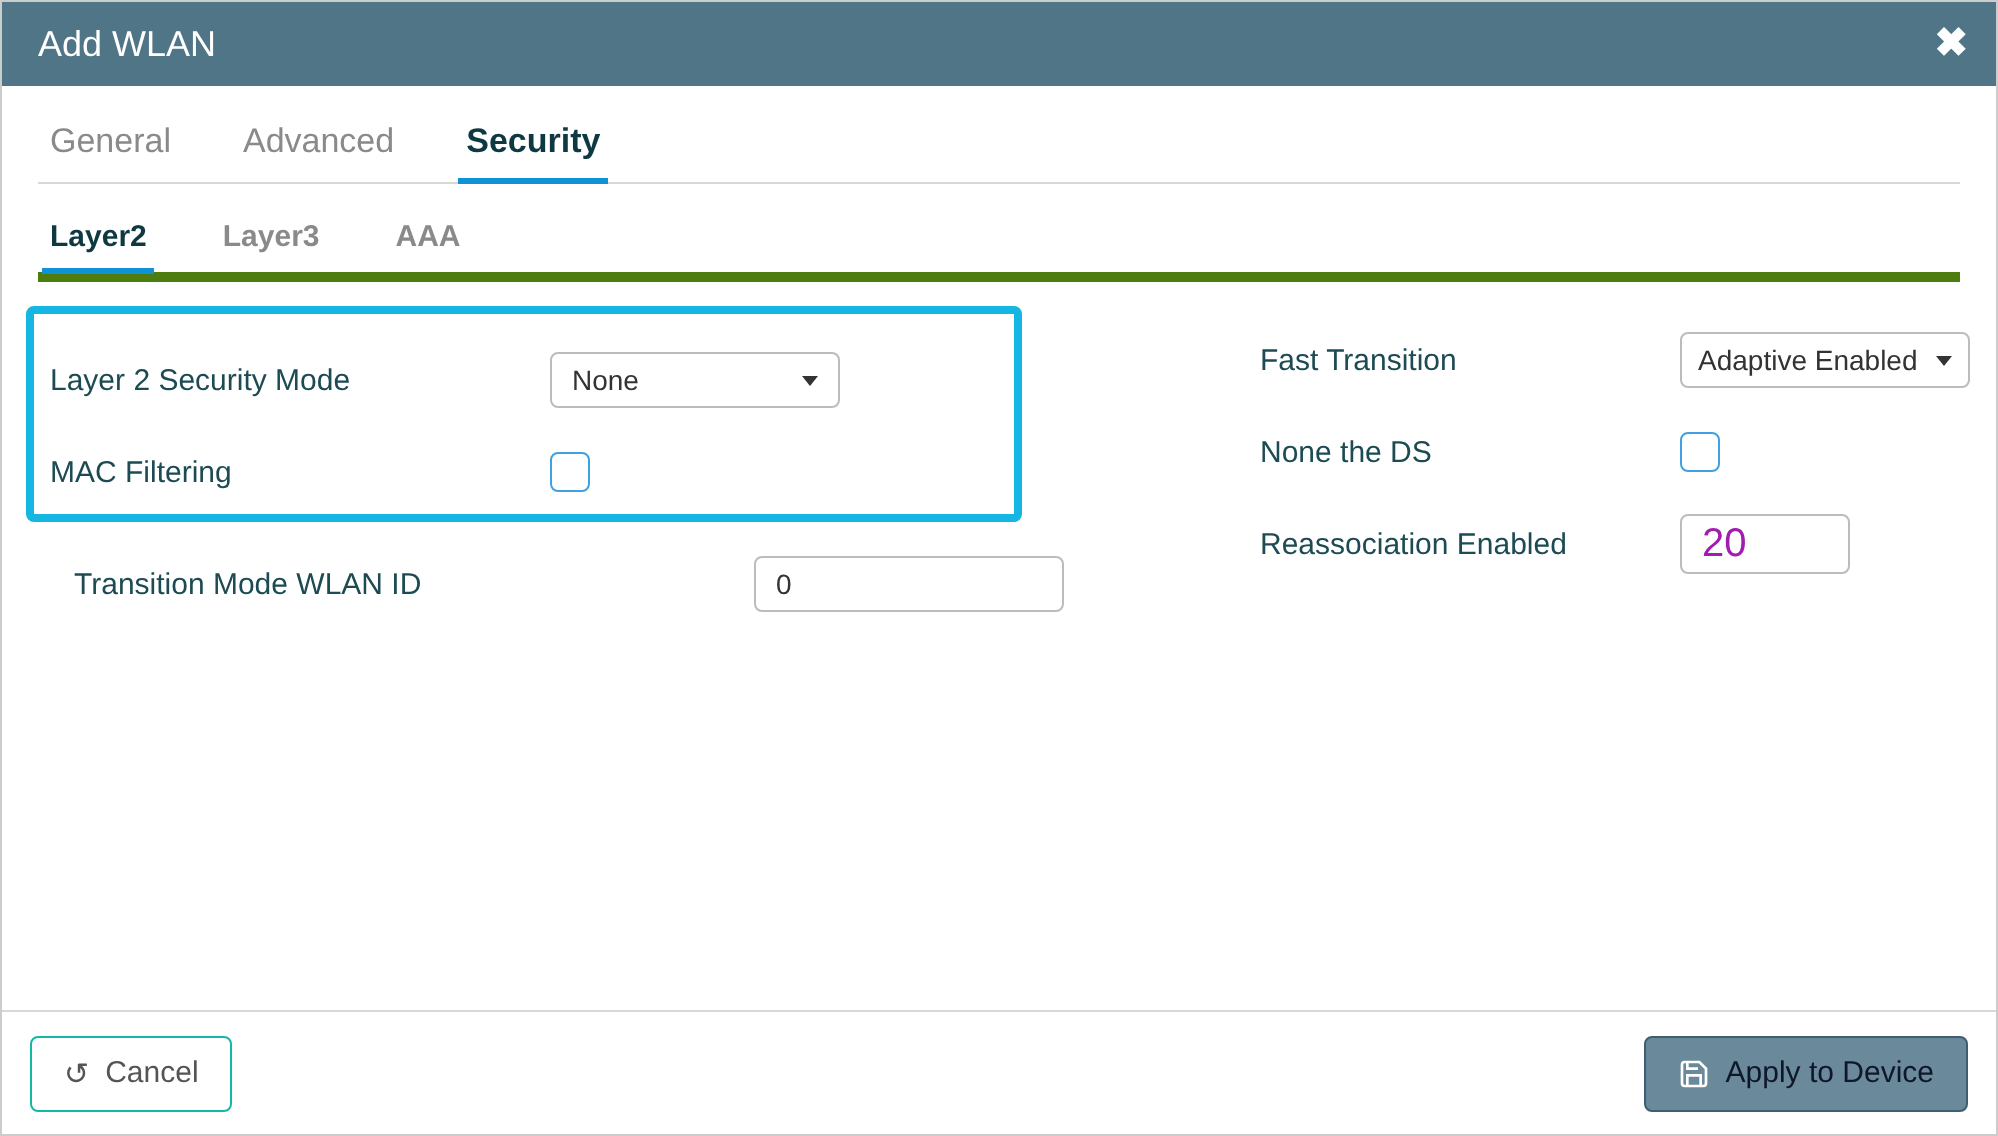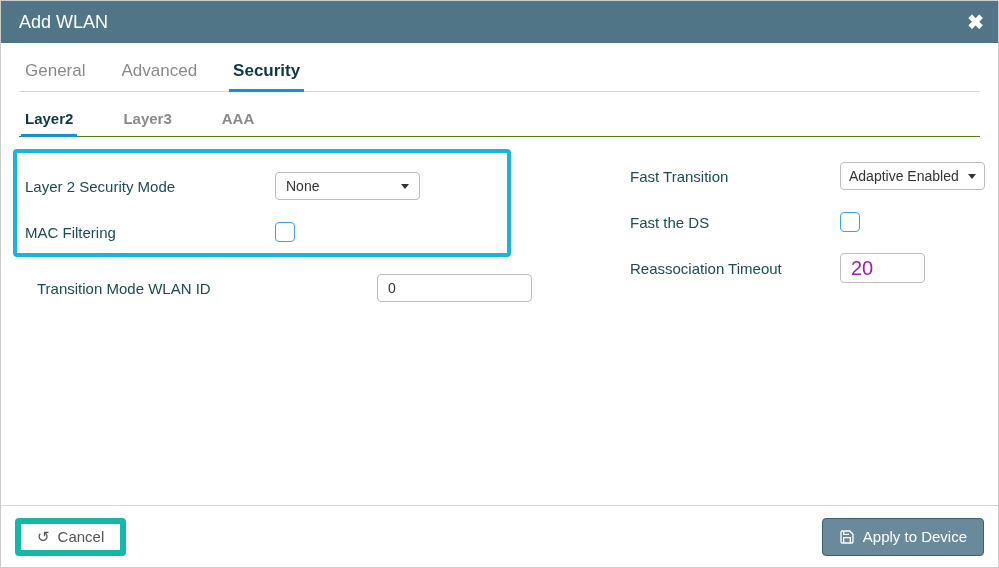--- a/index.html
+++ b/index.html
@@ -64,22 +64,22 @@
   }
   .tab.active::after {
     content: "";
     position: absolute;
     left: 0; right: 0; bottom: -1px;
     height: 3px;
     background: #1292d6;
   }
   .subtabs-row {
     display: flex;
-    gap: 42px;
-    border-bottom: 1px solid #4d7c0f;
+    gap: 30px;
+    border-bottom: 5px solid #4d7c0f;
     margin-top: 10px;
     padding: 2px 2px 0 2px;
   }
   .subtab {
     font-size: 15px;
     color: #8a8a8a;
     padding: 6px 4px 9px 4px;
     cursor: pointer;
     position: relative;
     font-weight: bold;
@@ -201,28 +201,28 @@
     display: inline-flex;
     align-items: center;
     gap: 8px;
     border-radius: 4px;
     font-size: 15px;
     cursor: pointer;
     height: 38px;
     padding: 0 16px;
   }
   .btn-cancel {
-    border: 6px solid #14b8a6;
+    border: 1px solid #14b8a6;
     background: #fff;
     color: #555;
   }
   .btn-apply {
     border: 1px solid #3e5f70;
     background: #6a8a9b;
-    color: #ffffff;
+    color: #0f172a;
   }
   .icon {
     display: inline-block;
   }
   .icon-undo::before {
     content: "\21BA";
     font-size: 15px;
   }
   .icon-save svg { display: block; }
 </style>
@@ -280,26 +280,26 @@
 
         <div class="field-row">
           <div class="field-label">Fast Transition</div>
           <div class="dropdown-box">
             <span>Adaptive Enabled</span>
             <span class="caret"></span>
           </div>
         </div>
 
         <div class="field-row">
-          <div class="field-label">Fast the DS</div>
+          <div class="field-label">None the DS</div>
           <div class="checkbox"></div>
         </div>
 
         <div class="field-row">
-          <div class="field-label">Reassociation Timeout</div>
+          <div class="field-label">Reassociation Enabled</div>
           <div class="input-short">
             <input type="text" value="20" style="">
           </div>
         </div>
 
       </div>
     </div>
   </div>
 
   <div class="modal-footer">

